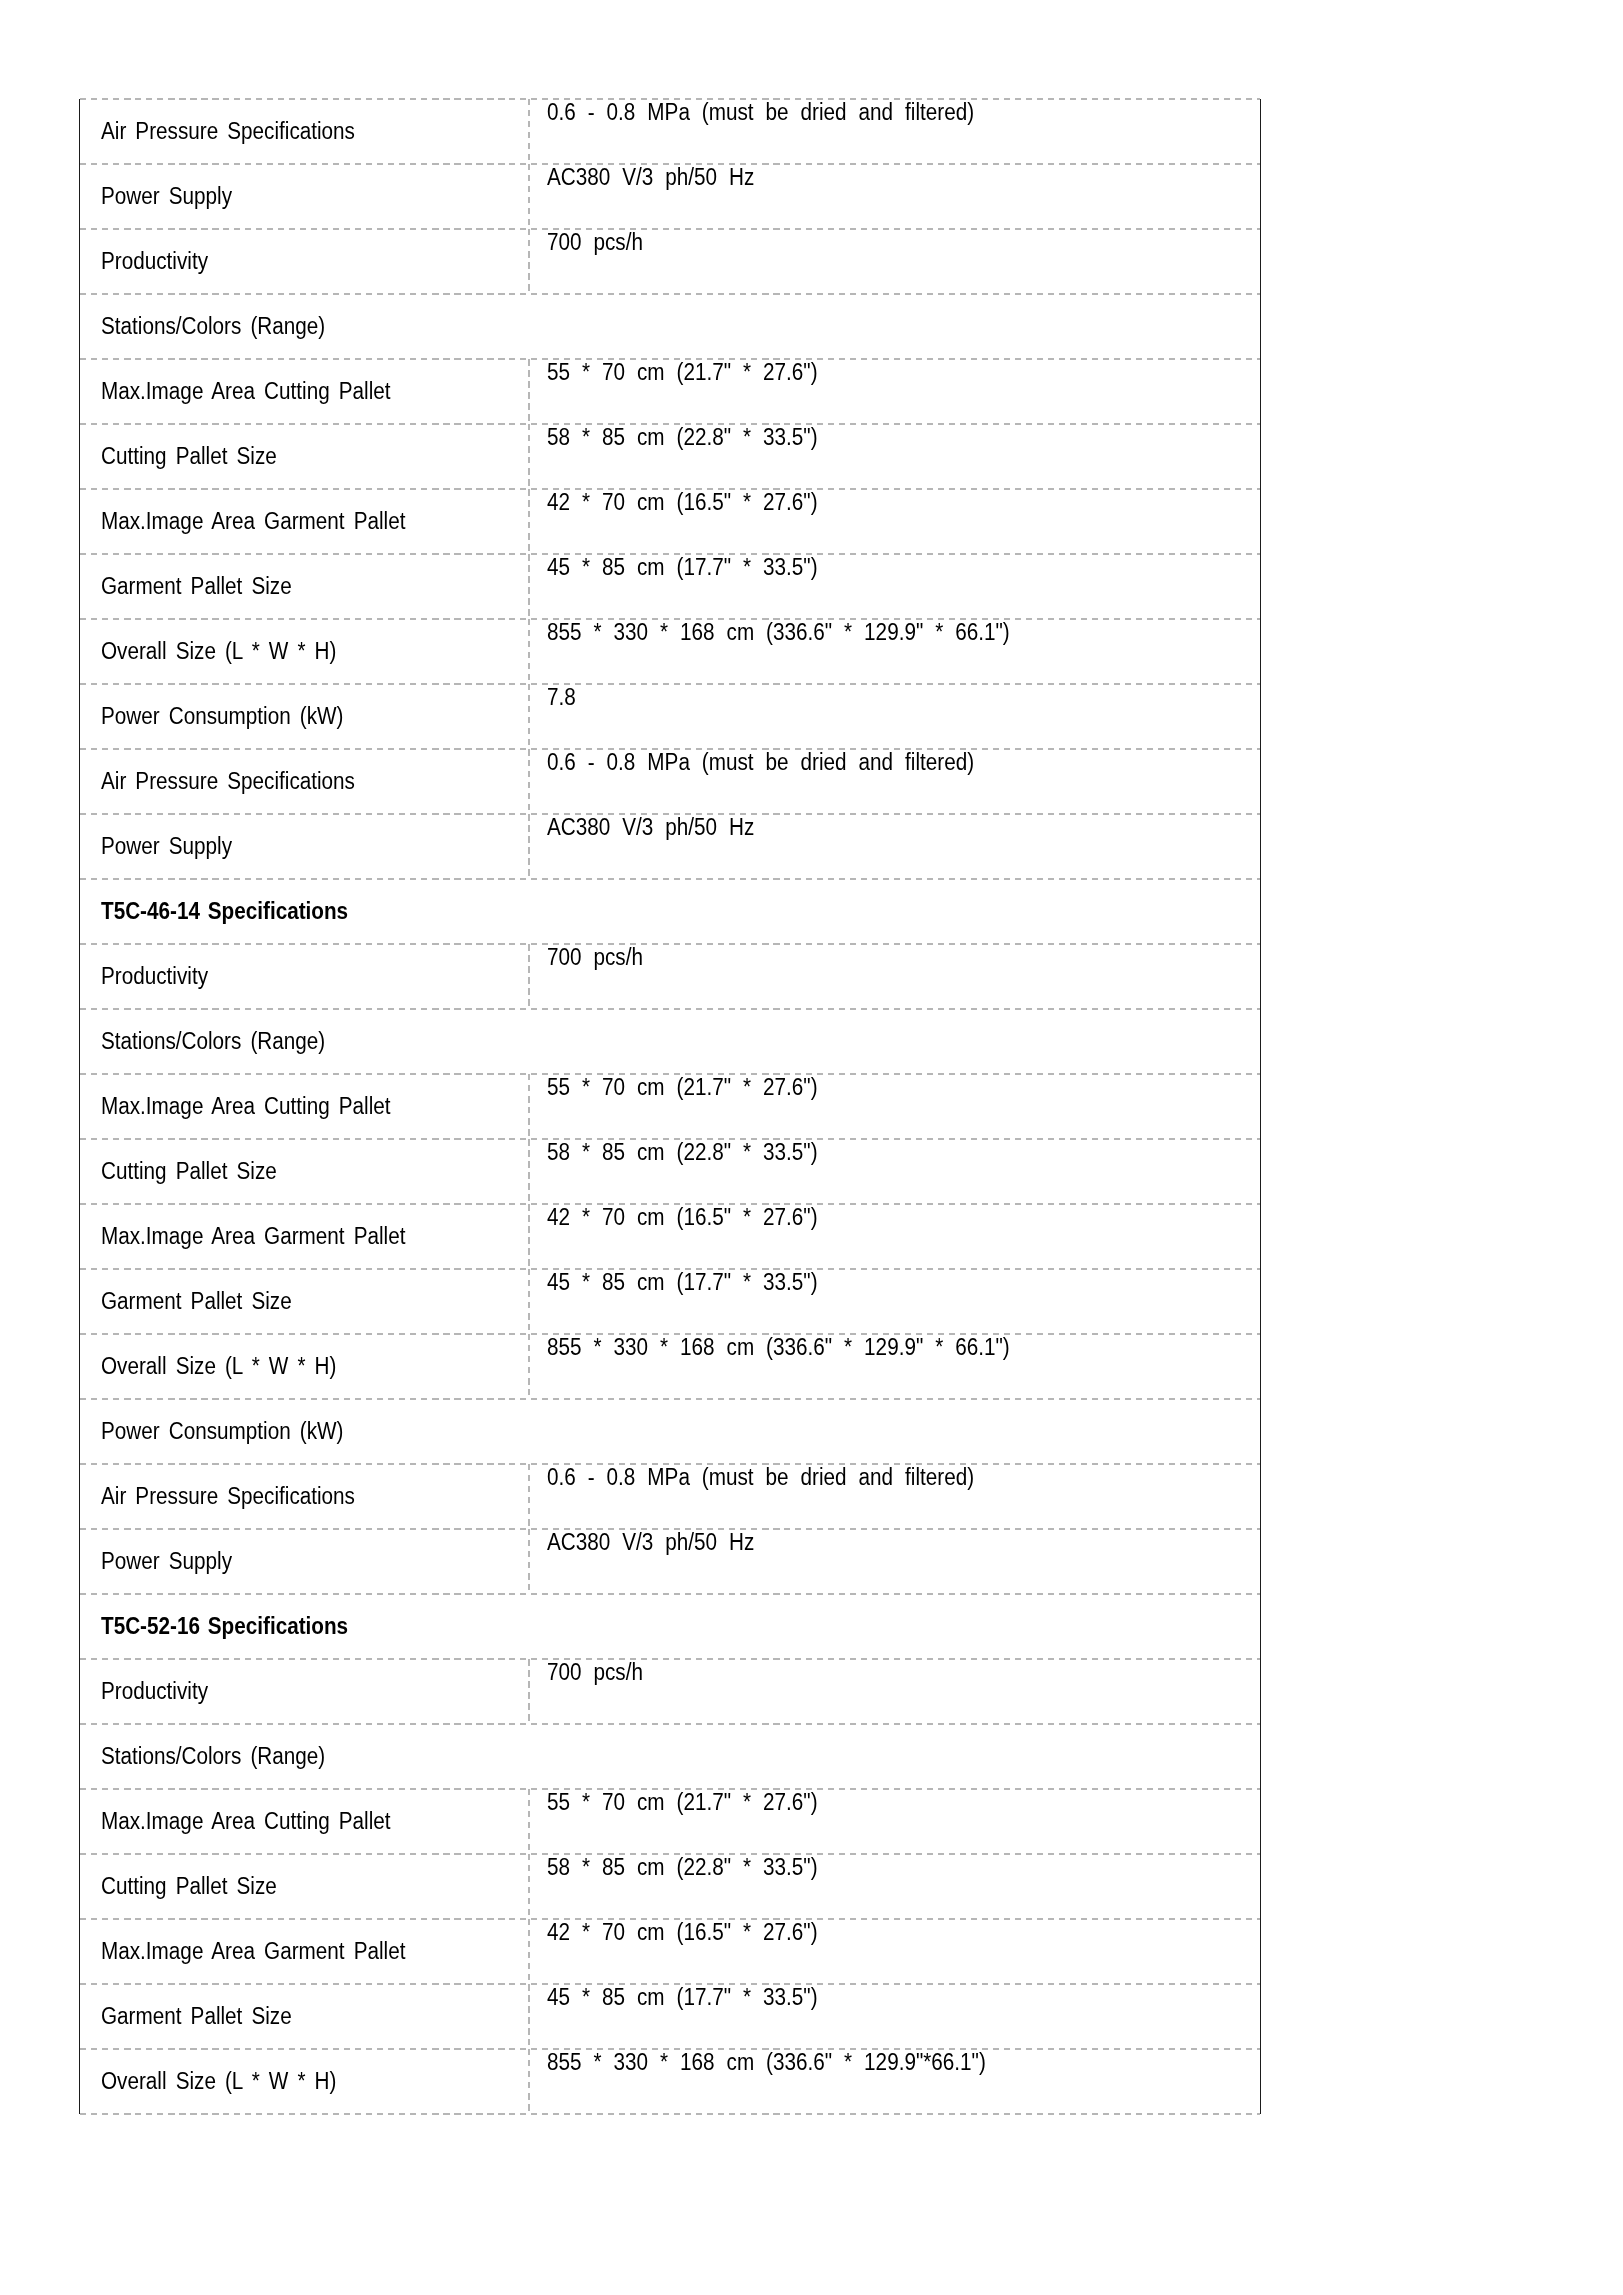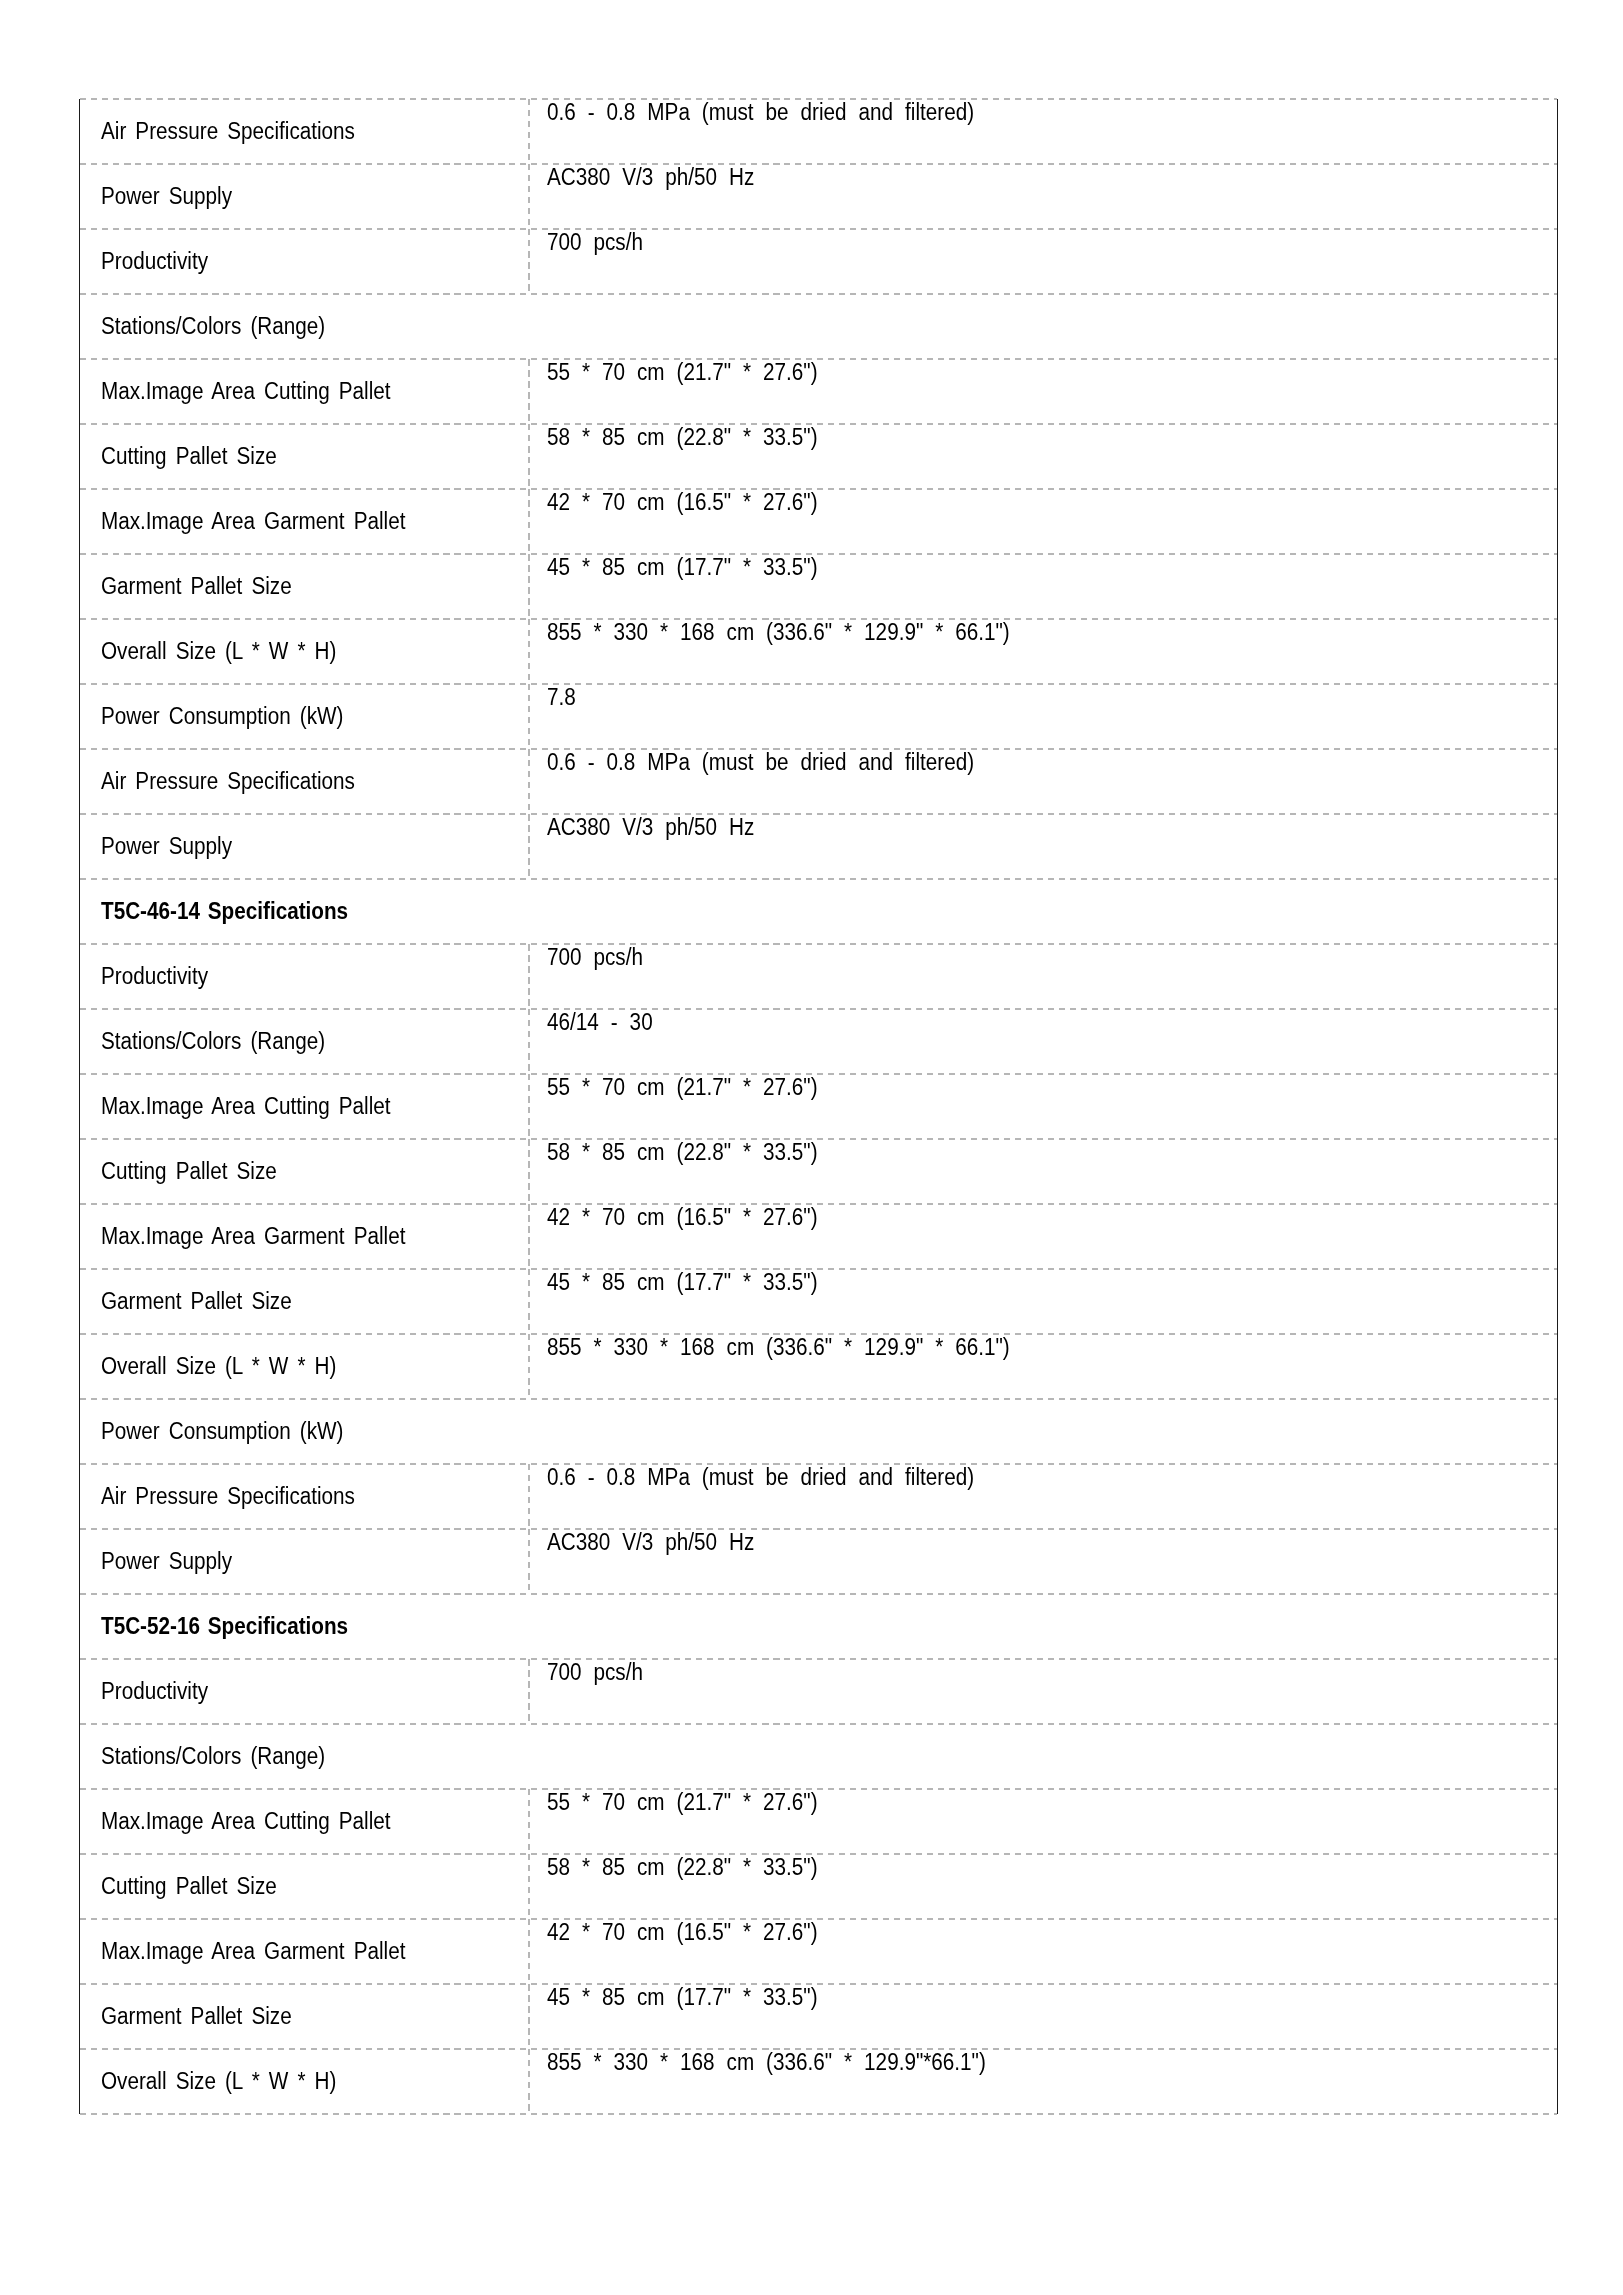--- a/index.html
+++ b/index.html
@@ -10,21 +10,21 @@
     color: #000000;
     position: relative;
     overflow: hidden;
   }
   .page { position: absolute; inset: 0; background: #ffffff; }
 
   .spec-table {
     position: absolute;
     left: 79px;
     top: 99px;
-    width: 1479px;
+    width: 1182px;
     border-left: 1.3px solid #1b1b1b;
     border-right: 1.3px solid #1b1b1b;
   }
   
   .spec-table::after {
     content: "";
     position: absolute;
     left: 0; bottom: -1px;
     width: 100%; height: 2px;
     background: repeating-linear-gradient(90deg, #b6b6b6 0 6.5px, transparent 6.5px 11px);
@@ -191,23 +191,20 @@
       <span class="txt lab">Productivity</span>
     </div>
     <div class="cell-value">
       <span class="txt val">700 pcs/h</span>
     </div>
   </div>
       <div class="row">
     <div class="cell-label">
       <span class="txt lab">Stations/Colors (Range)</span>
     </div>
-    <div class="cell-value">
-      <span class="txt val">46/14 - 30</span>
-    </div>
   </div>
       <div class="row">
     <div class="cell-label">
       <span class="txt lab">Max.Image Area Cutting Pallet</span>
     </div>
     <div class="cell-value">
       <span class="txt val">55 * 70 cm (21.7" * 27.6")</span>
     </div>
   </div>
       <div class="row">

